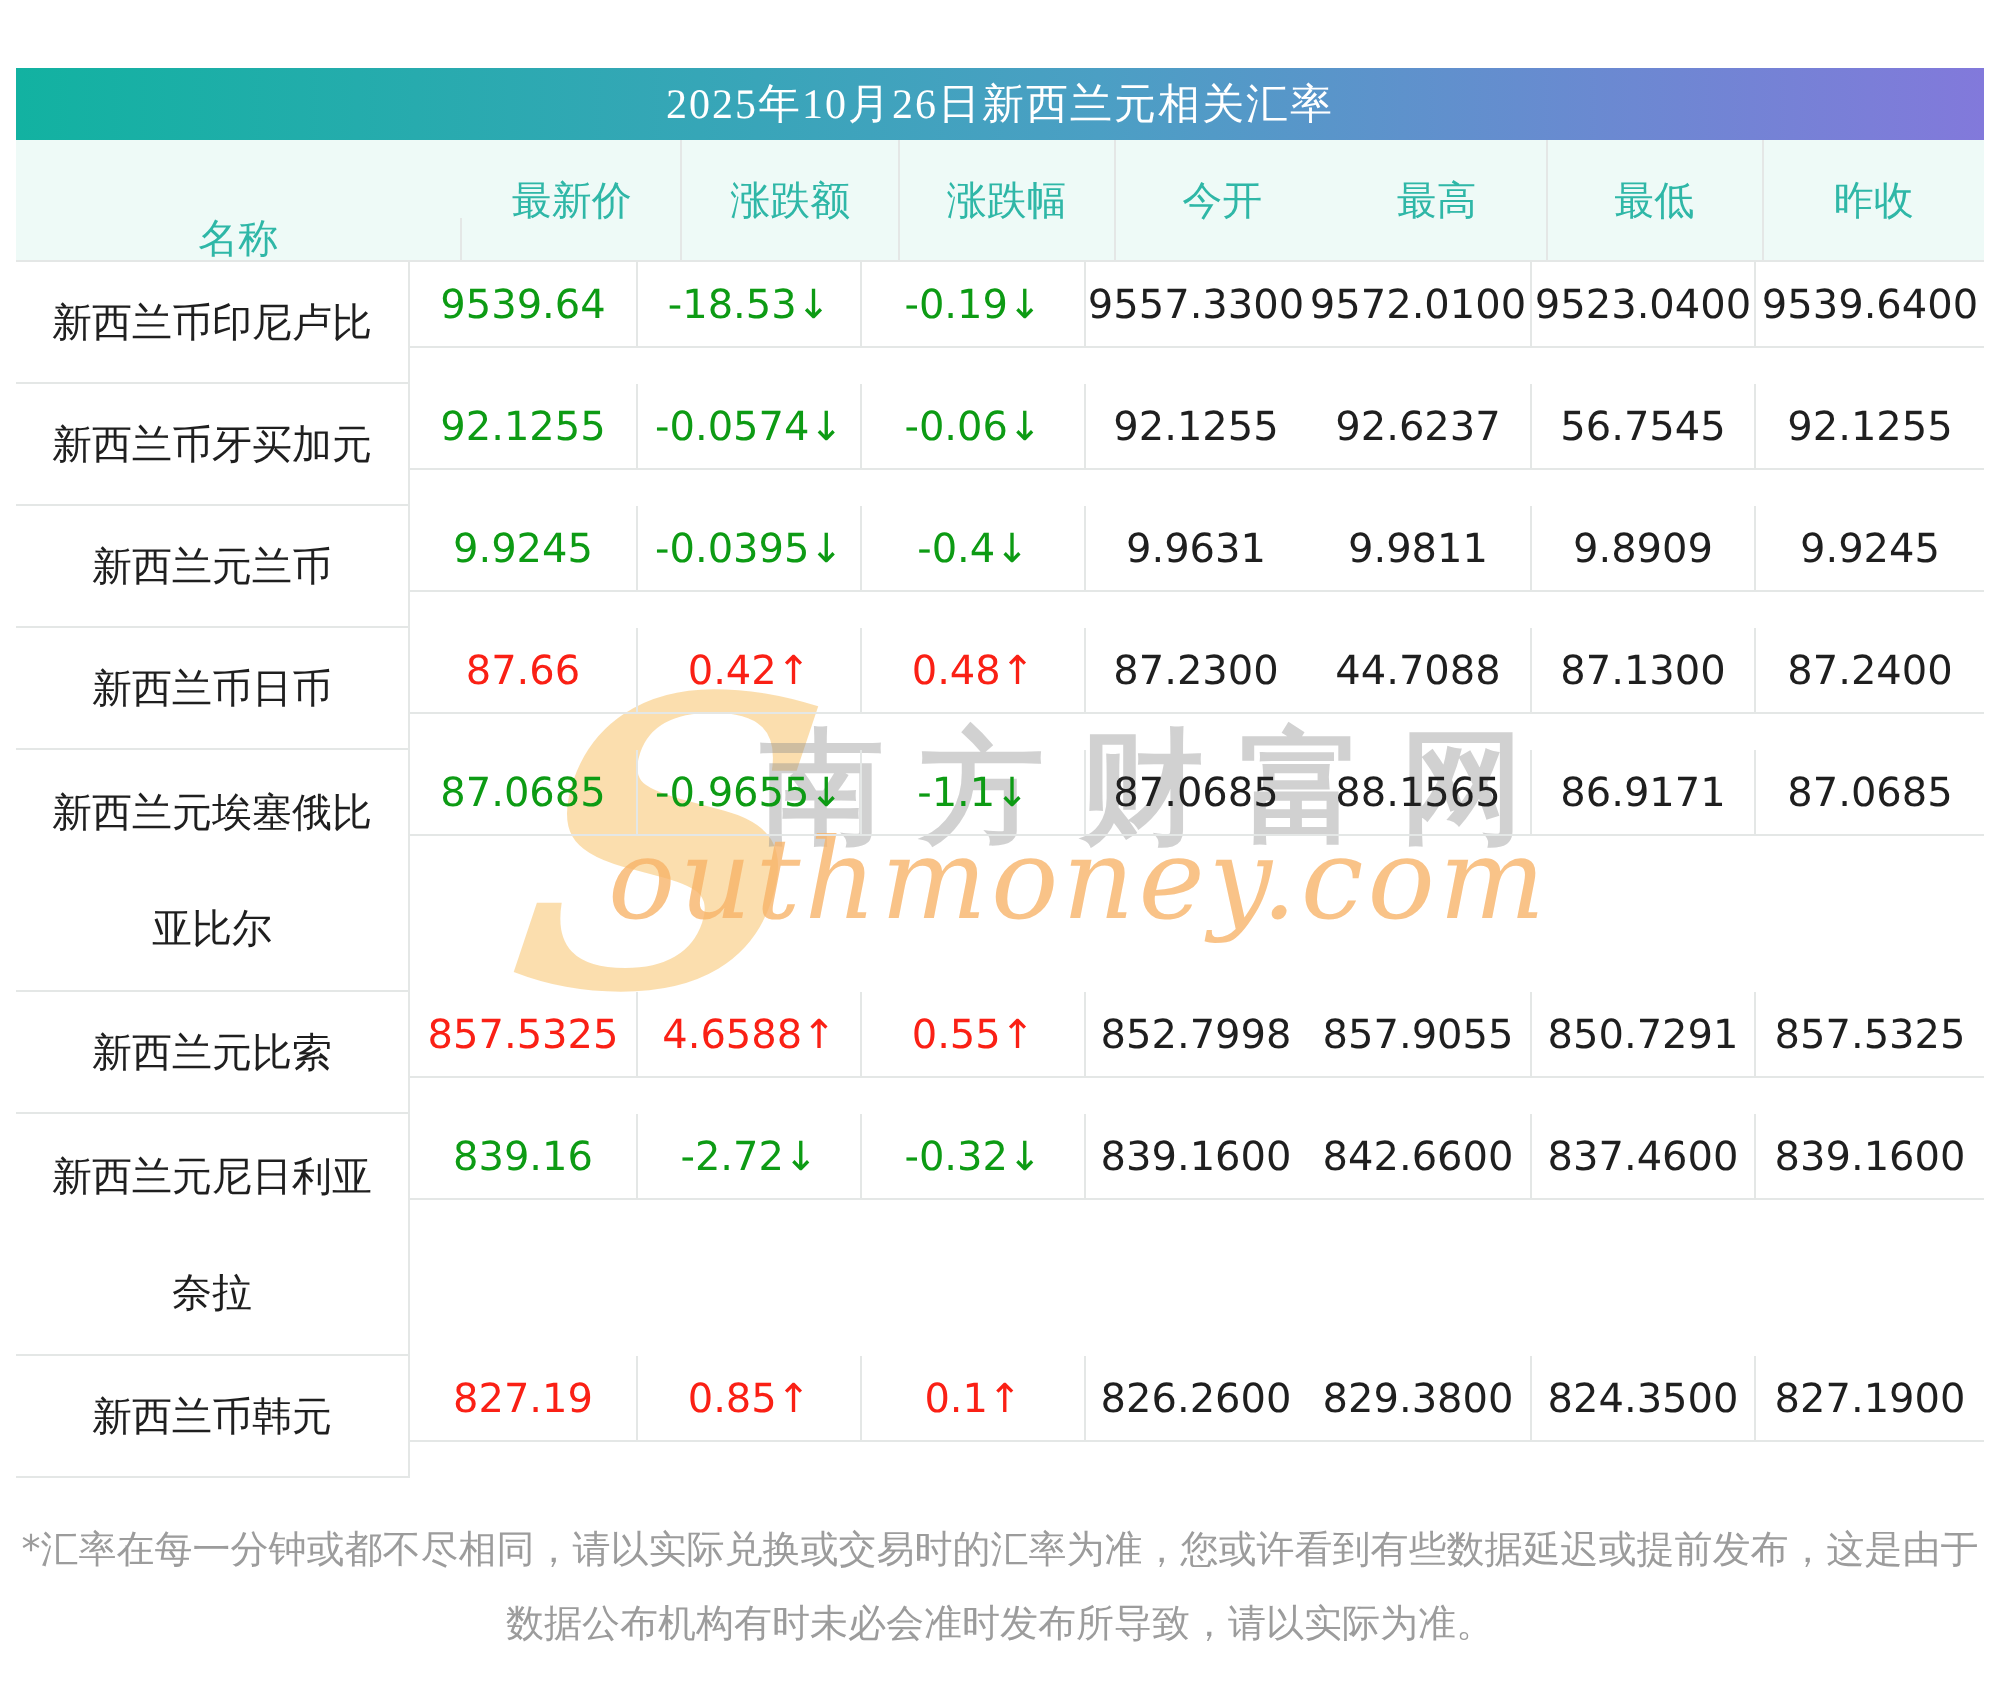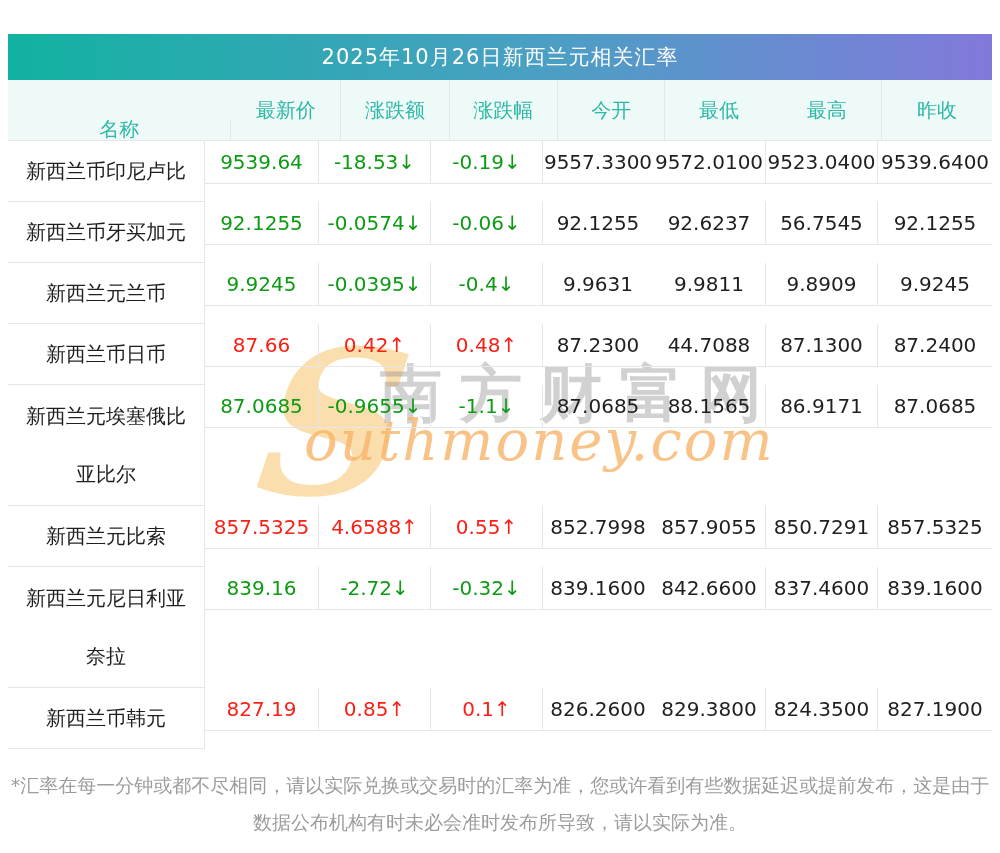--- a/index.html
+++ b/index.html
@@ -20,23 +20,23 @@
     height:853px;
     overflow:hidden;
   }
   .page{
     width:984px;
     margin:34px auto 0 auto;
     position:relative;
   }
   
   .title-bar{
-    height:46px;
+    height:36px;
     background:linear-gradient(90deg,#12b2a1 0%,#4b9fc4 55%,#8279db 100%);
-    display:flex;align-items:center;justify-content:center;
+    display:flex;align-items:center;justify-content:center;font-family:Liberation Serif, serif;
   }
   .title-bar span{
     color:#ffffff;font-size:21px;letter-spacing:1px;
   }
   
   .table{position:relative;z-index:1;}
   .hrow{
     display:flex;height:61px;background:var(--header-bg);
     border-bottom:1px solid var(--line);
   }
@@ -120,22 +120,22 @@
     <span>2025年10月26日新西兰元相关汇率</span>
   </div>
 
   <div class="table">
     <div class="hrow">
       <div class="hcell w-name">名称</div>
       <div class="hcell w-latest">最新价</div>
       <div class="hcell w-change">涨跌额</div>
       <div class="hcell w-pct">涨跌幅</div>
       <div class="hcell w-open">今开</div>
+      <div class="hcell w-high">最高</div>
       <div class="hcell w-low">最低</div>
-      <div class="hcell w-high">最高</div>
       <div class="hcell w-prev">昨收</div>
     </div>
     <div id="tbody">
   <div class="trow">
     <div class="c name">新西兰币印尼卢比</div>
     <div class="dataarea">
       <div class="strip">
         <div class="c w-latest latest down">9539.64</div>
         <div class="c w-change change down">-18.53↓</div>
         <div class="c w-pct pct down">-0.19↓</div>

